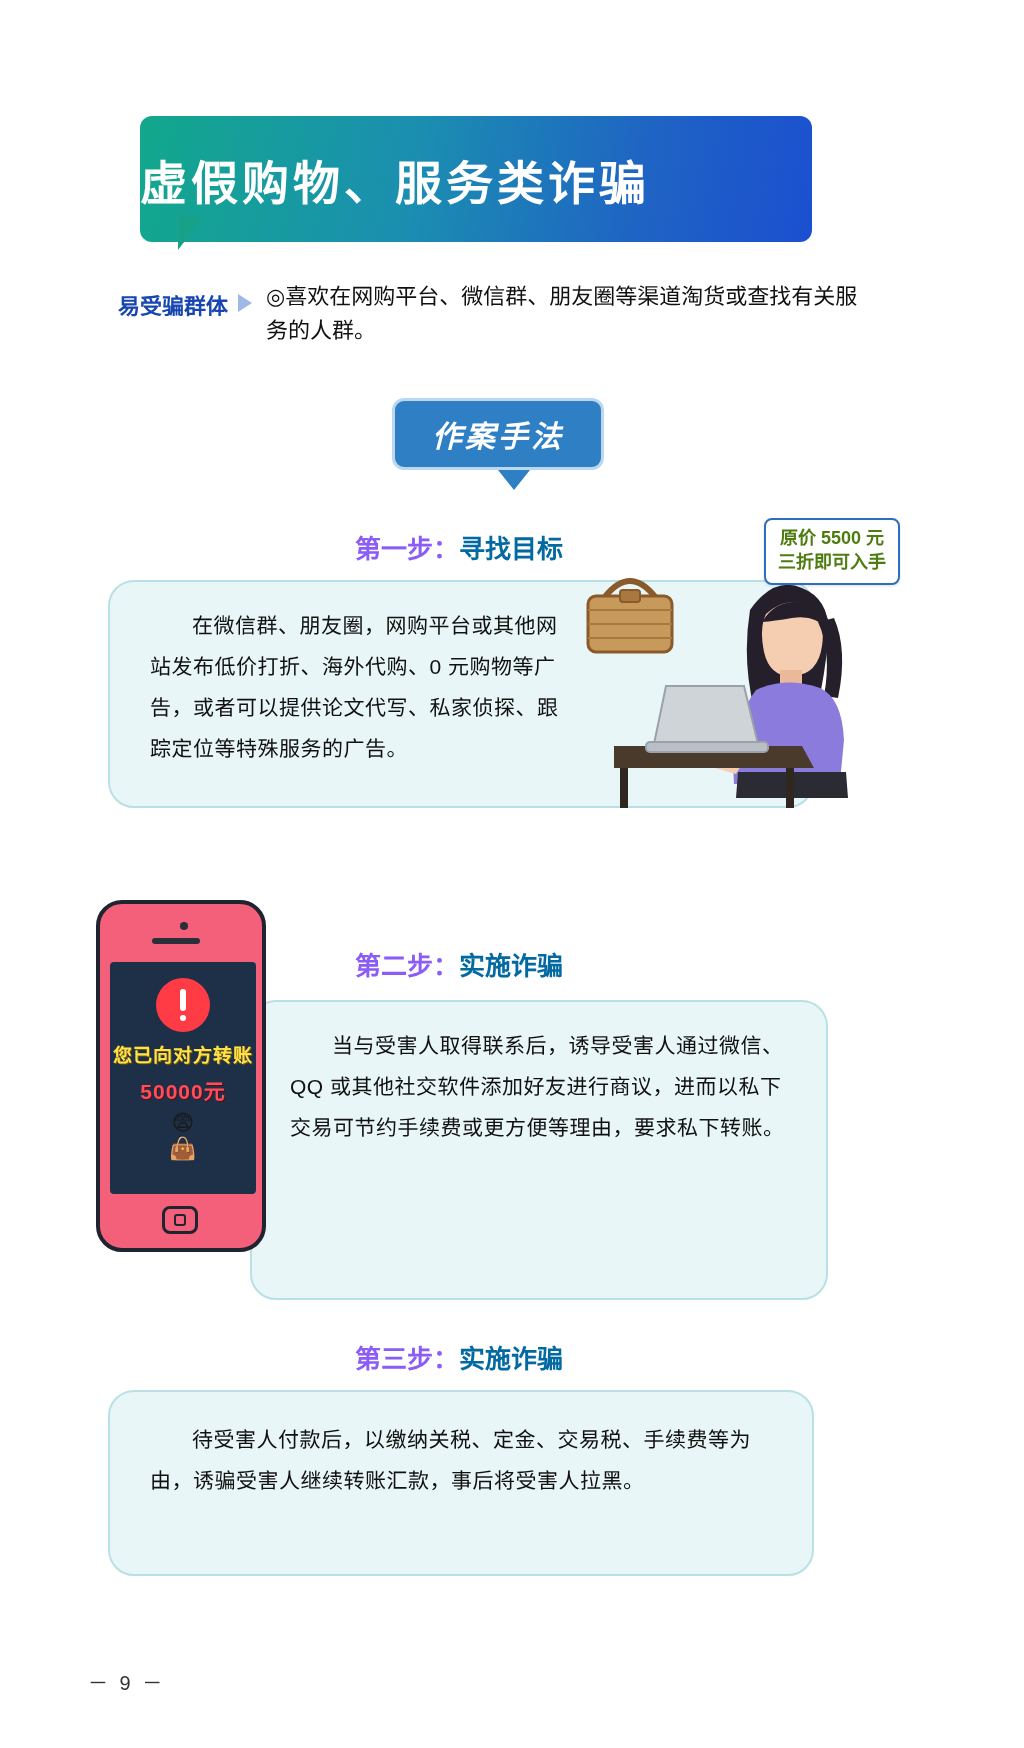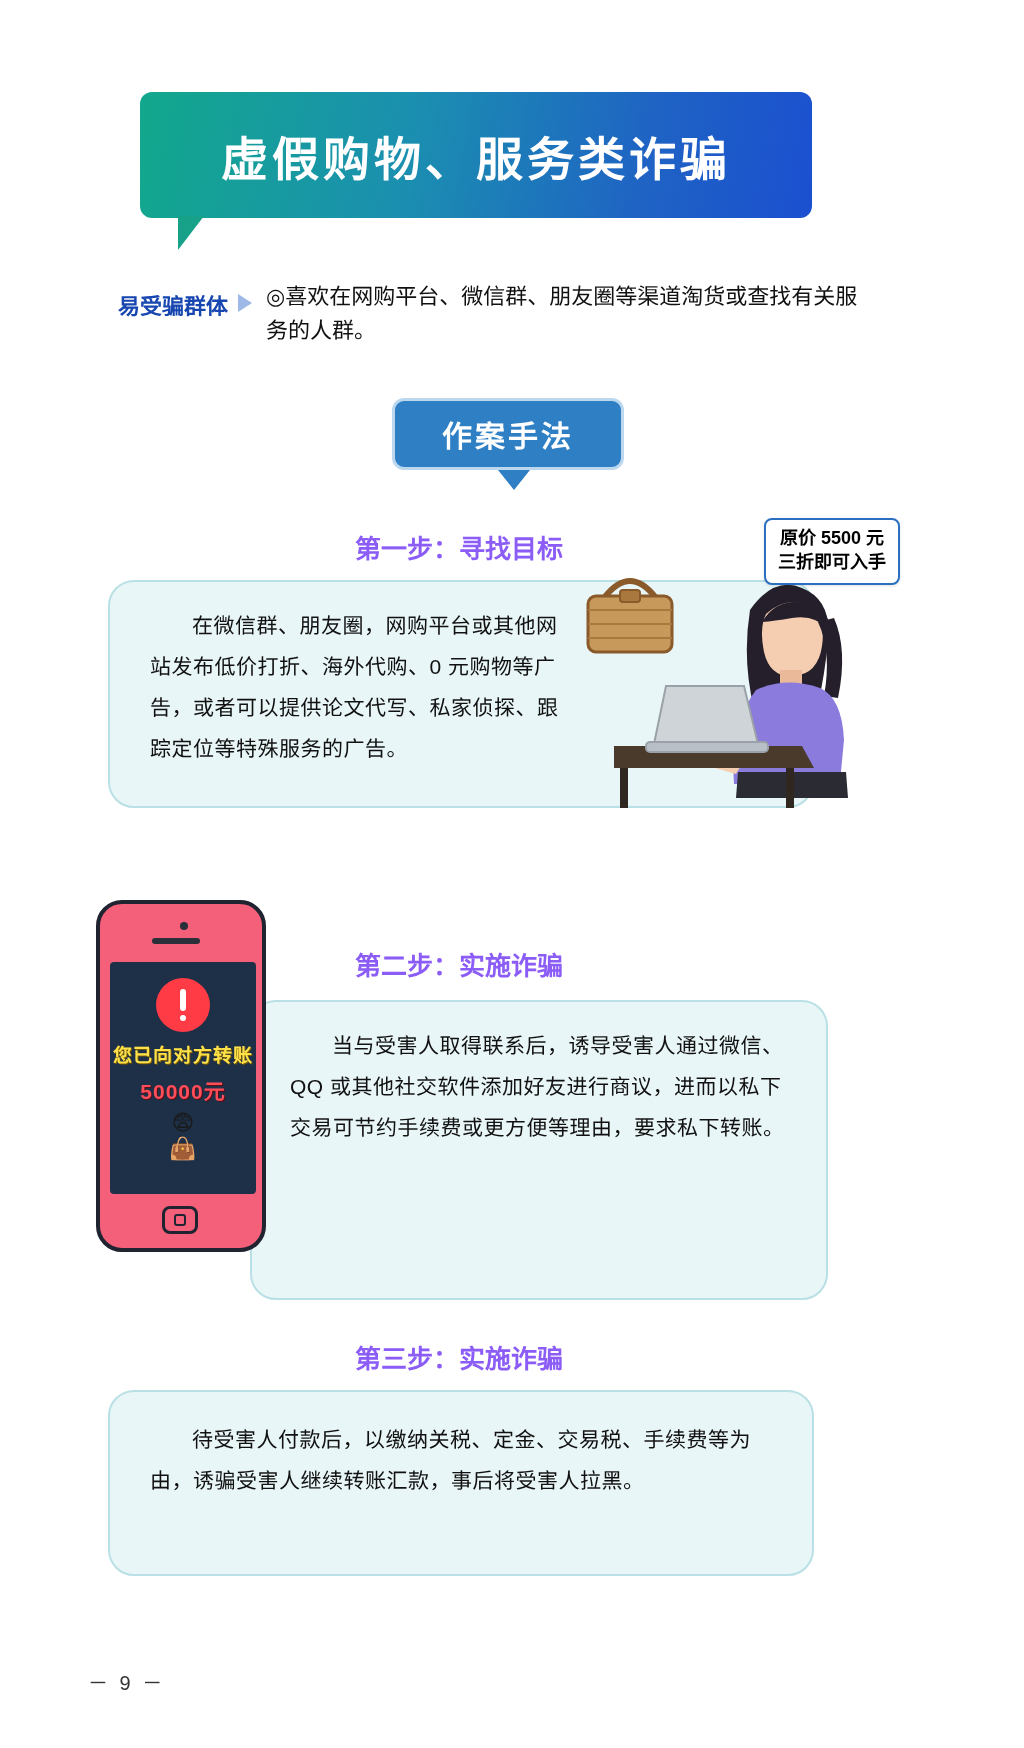--- a/index.html
+++ b/index.html
@@ -18,21 +18,21 @@
   
   .title-wrap {
     position: absolute;
     left: 140px; top: 92px;
     width: 672px; height: 126px;
   }
   .title-banner {
     width: 100%; height: 100%;
     border-radius: 12px;
     background: linear-gradient(100deg, #12a88c 0%, #1b8fb0 40%, #1f63c4 75%, #1b4fd0 100%);
-    display: flex; align-items: center; justify-content: center;
+    display: flex; align-items: center; justify-content: flex-start; margin-top: 24px;
   }
   .title-text {
     color: #ffffff;
     font-family: "DejaVu Serif", "Liberation Serif", serif;
     font-weight: bold;
     font-size: 47px;
     letter-spacing: 4px;
     white-space: nowrap;
   }
   .title-tail {
@@ -72,21 +72,21 @@
     font-size: 22px;
     line-height: 1.55;
     color: #111;
     max-width: 600px;
   }
 
   
   .method-wrap {
     position: absolute;
     left: 392px; top: 398px;
-    width: 232px; height: 72px;
+    width: 212px; height: 72px; font-style: italic;
   }
   .method-pill {
     width: 100%; height: 100%;
     background: #2e7fc4;
     border: 3px solid #bcd8ef;
     border-radius: 12px;
     display: flex; align-items: center; justify-content: center;
     color: #fff;
     font-family: "DejaVu Serif", "Liberation Serif", serif;
     font-weight: bold;
@@ -104,21 +104,21 @@
 
   
   .step-head {
     position: absolute;
     font-family: "DejaVu Serif", "Liberation Serif", serif;
     font-weight: bold;
     font-size: 26px;
     white-space: nowrap;
   }
   .step-head .ord { color: #8b5cf6; }
-  .step-head .name { color: #8b5cf6; }
+  .step-head .name { color: #0369a1; }
   #step1-head { left: 355px; top: 528px; }
   #step2-head { left: 355px; top: 945px; }
   #step3-head { left: 355px; top: 1338px; }
 
   
   .card {
     position: absolute;
     background: #e9f6f7;
     border: 2px solid #b9e0e4;
     border-radius: 26px;
@@ -146,21 +146,21 @@
     width: 330px; height: 290px;
   }
   .price-bubble {
     position: absolute;
     right: 10px; top: 0;
     background: #ffffff;
     border: 2px solid #2b6fc0;
     border-radius: 8px;
     padding: 6px 12px 8px;
     text-align: center;
-    color: #000000;
+    color: #4d7c0f;
     font-weight: bold;
     font-size: 18px;
     line-height: 1.35;
     box-shadow: 0 1px 3px rgba(0,0,0,.12);
   }
 
   
   .phone {
     position: absolute;
     left: 96px; top: 900px;

